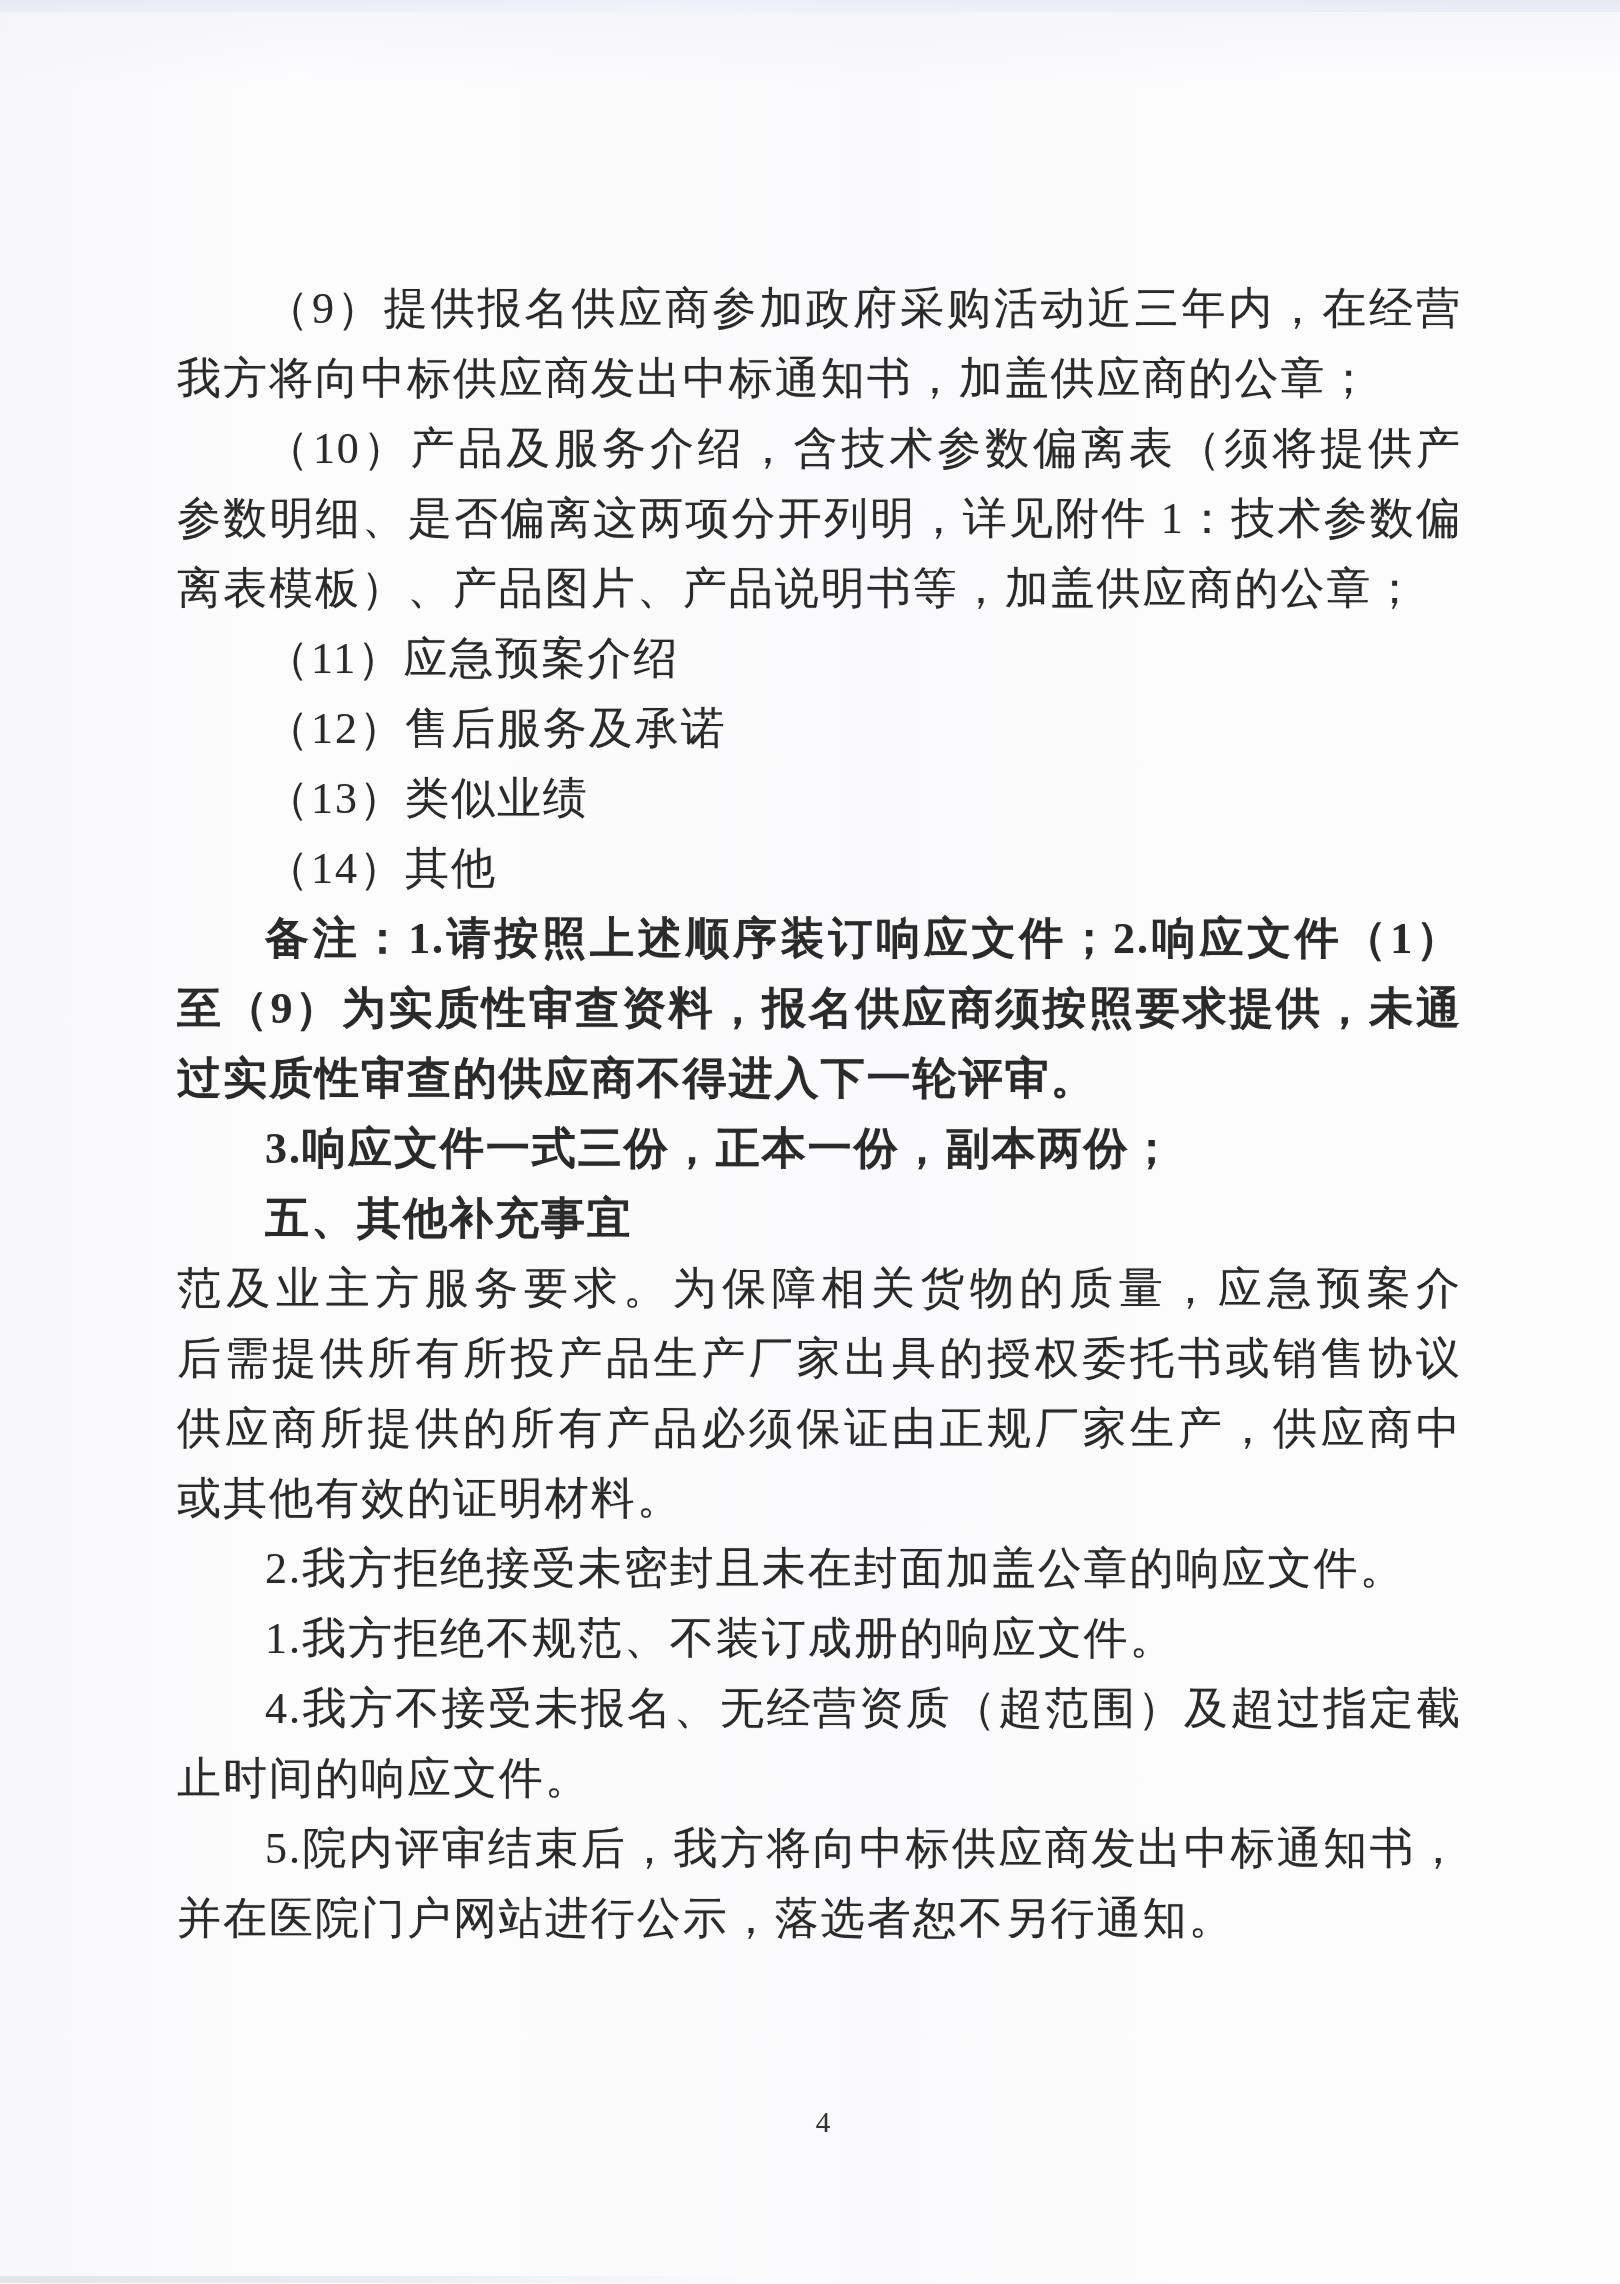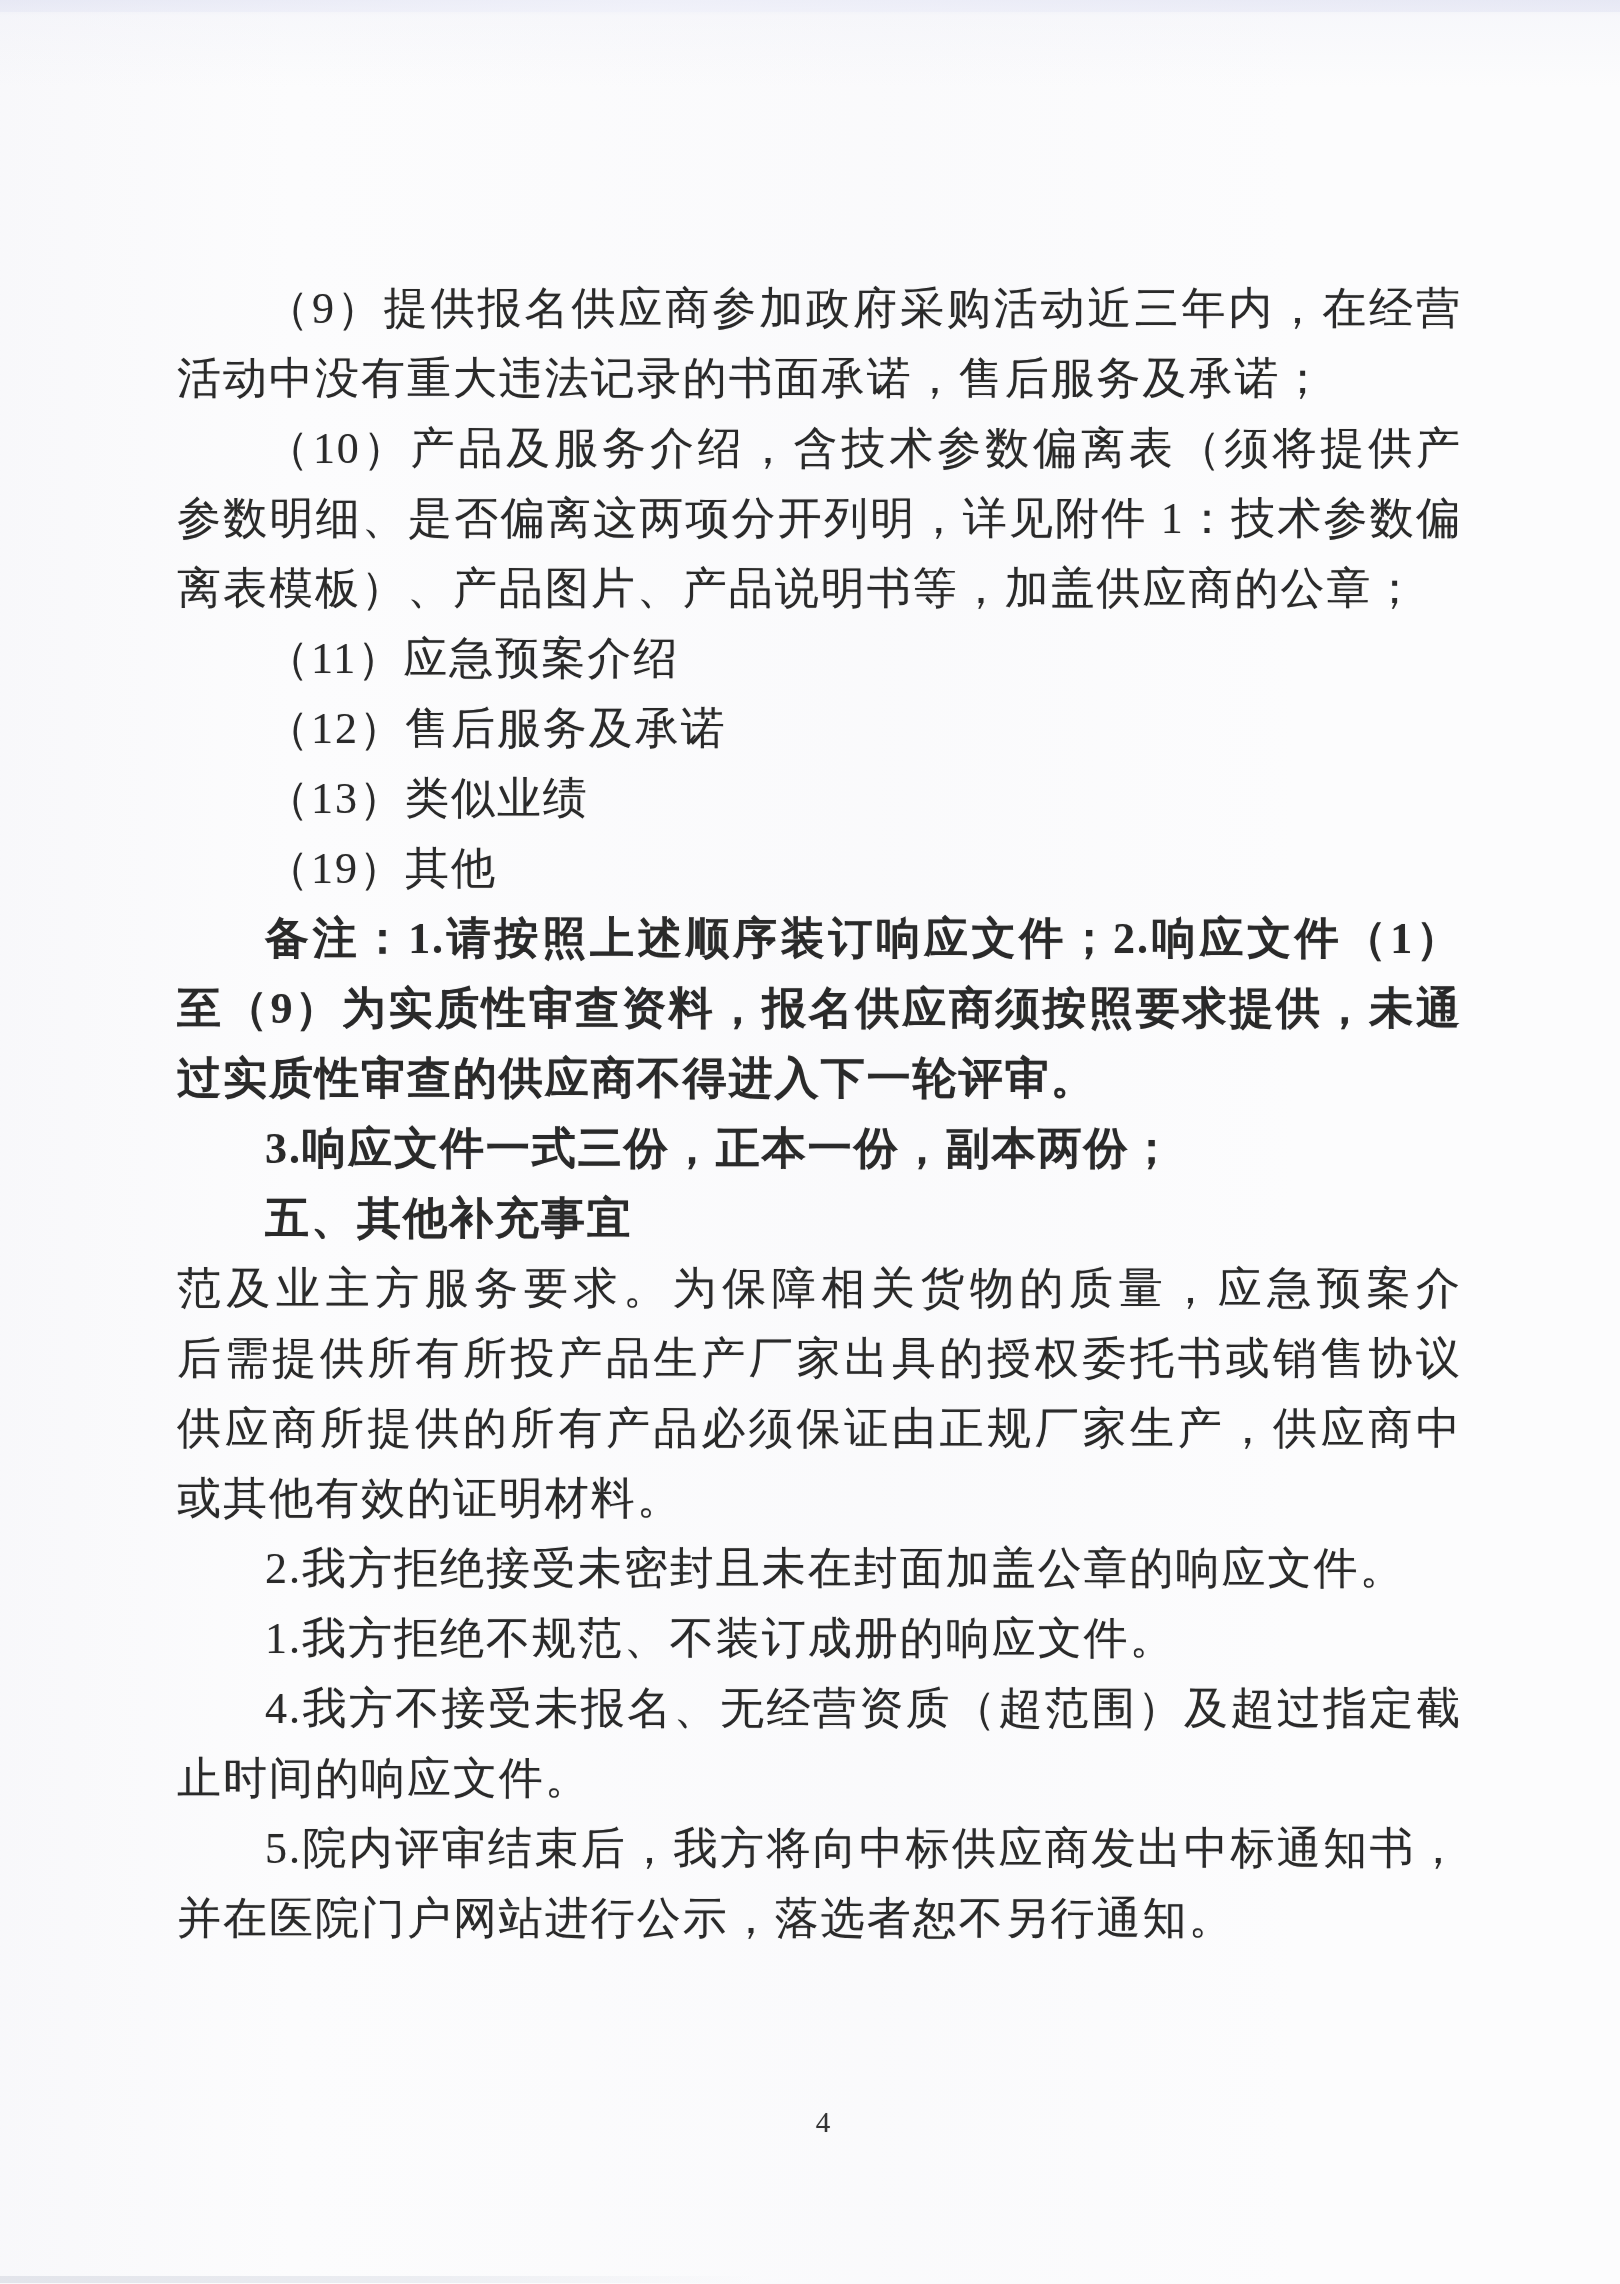--- a/index.html
+++ b/index.html
@@ -67,28 +67,28 @@
     text-shadow: 0 0 1px rgba(51,51,51,0.3);
   }
 </style>
 </head>
 <body>
 
 <div class="page">
   <div class="top-edge"></div>
   <div class="text-block">
       <div class="line i j">（9）提供报名供应商参加政府采购活动近三年内，在经营</div>
-      <div class="line">活动中没有重大违法记录的书面承诺，售后服务及承诺；</div>
+      <div class="line">我方将向中标供应商发出中标通知书，加盖供应商的公章；</div>
       <div class="line i j">（10）产品及服务介绍，含技术参数偏离表（须将提供产品</div>
       <div class="line j">参数明细、是否偏离这两项分开列明，详见附件 1：技术参数偏</div>
       <div class="line">离表模板）、产品图片、产品说明书等，加盖供应商的公章；</div>
       <div class="line i">（11）应急预案介绍</div>
       <div class="line i">（12）售后服务及承诺</div>
       <div class="line i">（13）类似业绩</div>
-      <div class="line i">（19）其他</div>
+      <div class="line i">（14）其他</div>
       <div class="line i b j">备注：1.请按照上述顺序装订响应文件；2.响应文件（1）</div>
       <div class="line b j">至（9）为实质性审查资料，报名供应商须按照要求提供，未通</div>
       <div class="line b">过实质性审查的供应商不得进入下一轮评审。</div>
       <div class="line i b">3.响应文件一式三份，正本一份，副本两份；</div>
       <div class="line i b">五、其他补充事宜</div>
       <div class="line j">范及业主方服务要求。为保障相关货物的质量，应急预案介绍。</div>
       <div class="line j">后需提供所有所投产品生产厂家出具的授权委托书或销售协议</div>
       <div class="line j">供应商所提供的所有产品必须保证由正规厂家生产，供应商中标</div>
       <div class="line">或其他有效的证明材料。</div>
       <div class="line i">2.我方拒绝接受未密封且未在封面加盖公章的响应文件。</div>

